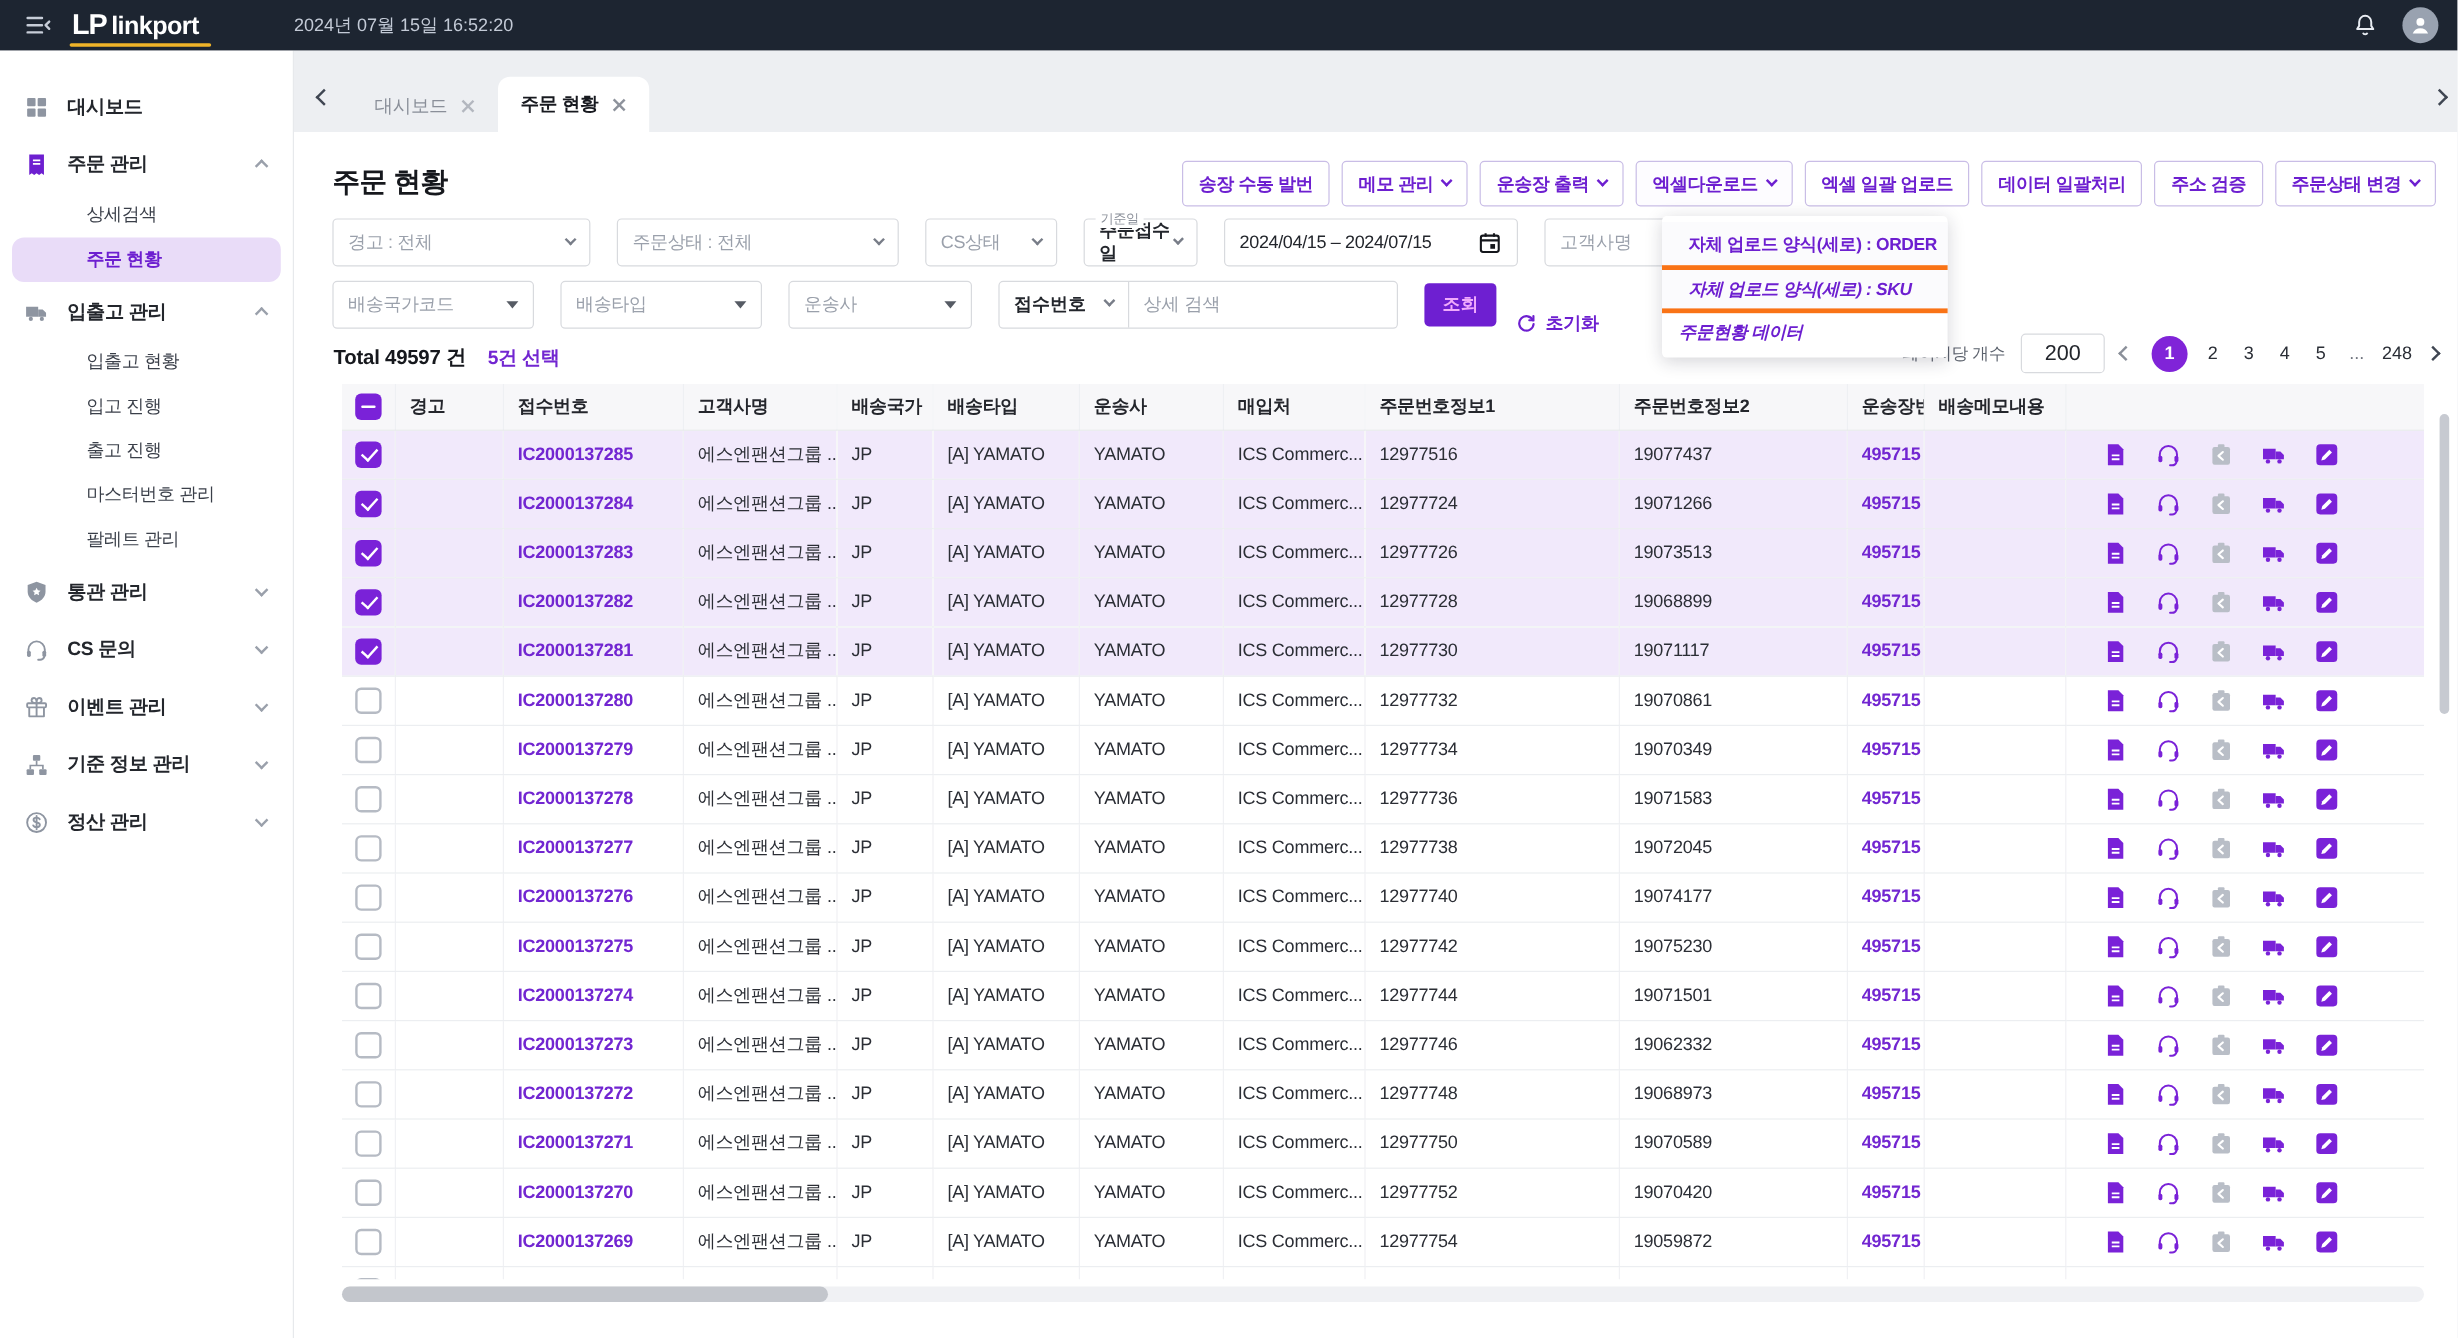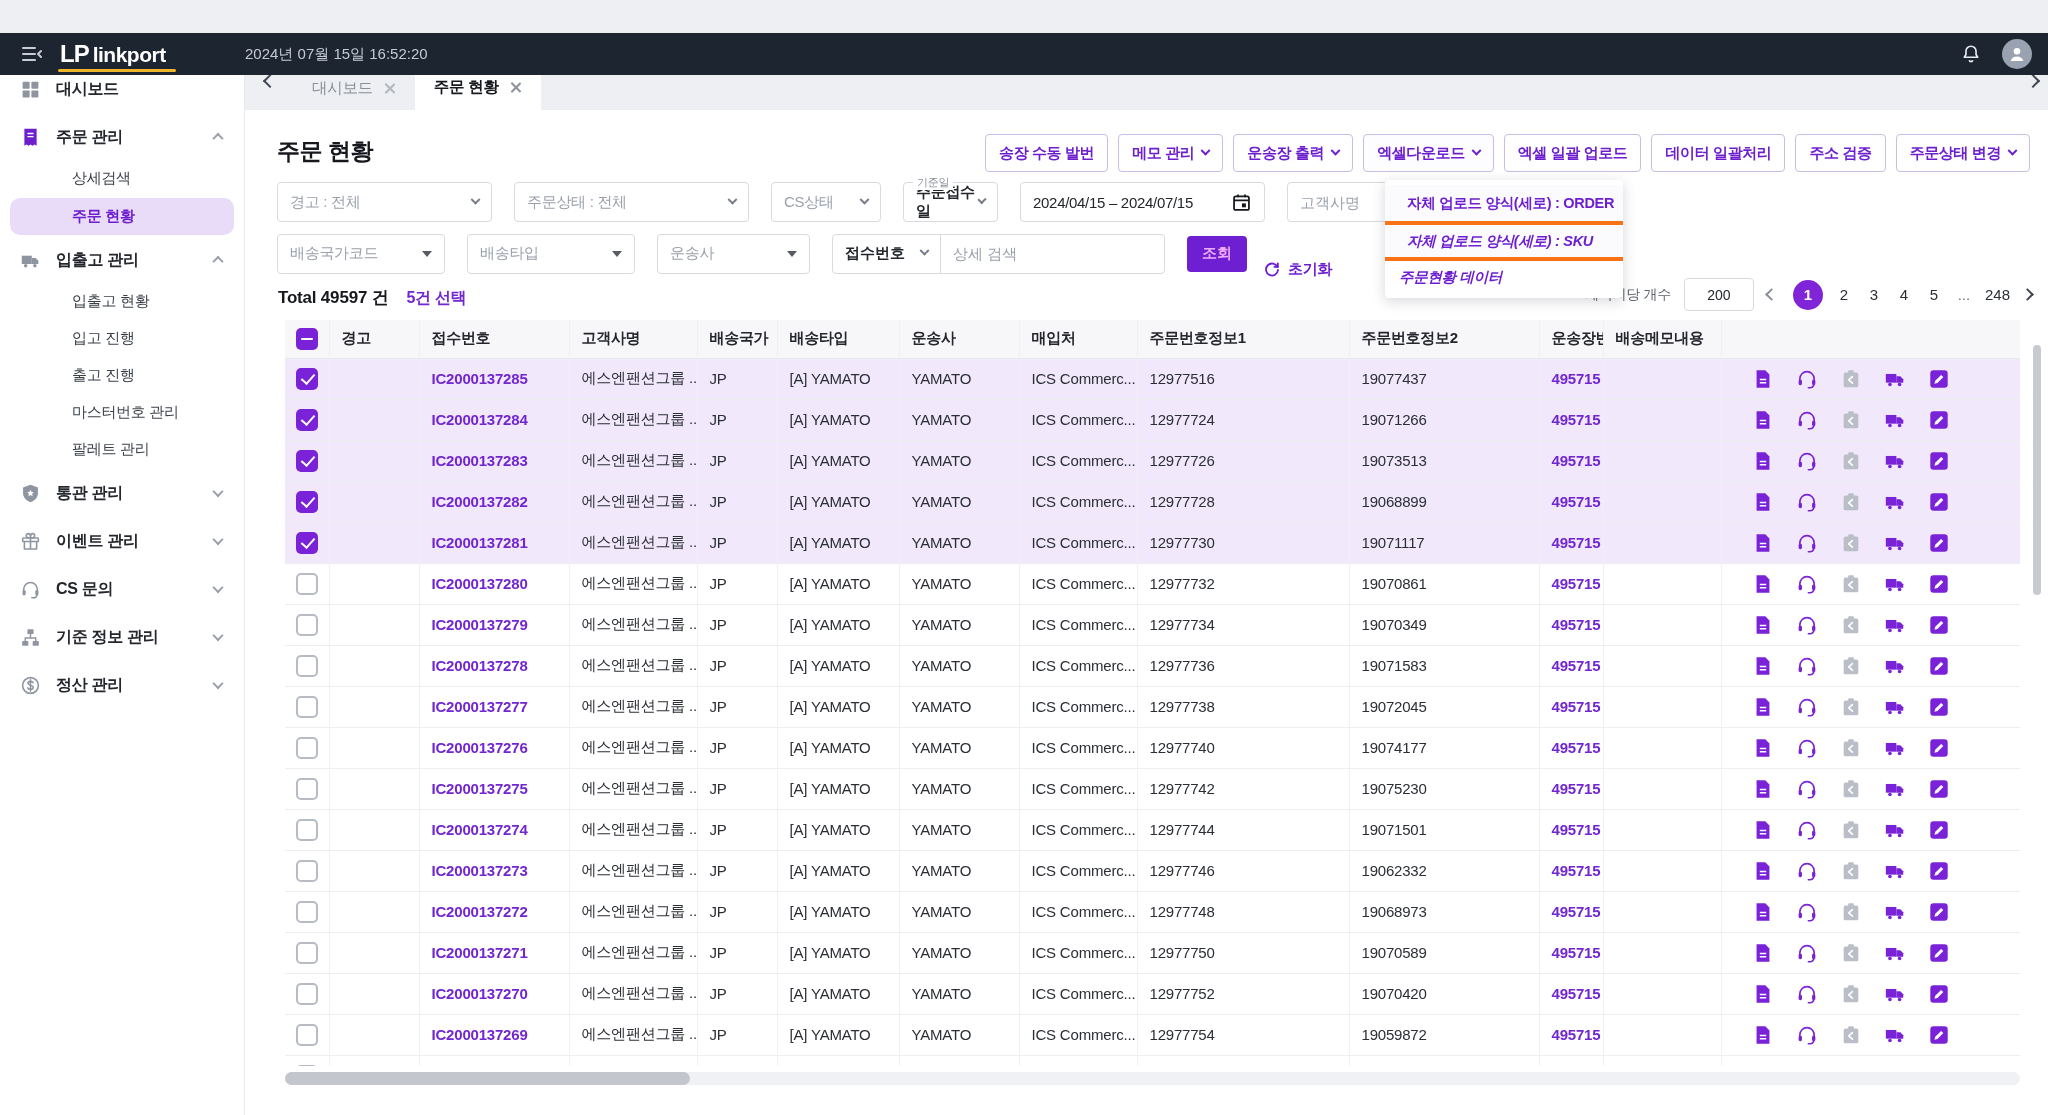--- a/index.html
+++ b/index.html
@@ -1,21 +1,21 @@
 <!DOCTYPE html>
 <html><head>
 <meta charset="utf-8">
 <style>
   * { margin:0; padding:0; box-sizing:border-box; }
   html,body { width:2048px; height:1115px; overflow:hidden; }
   body { font-family:"Liberation Sans","DejaVu Sans",sans-serif; background:#edeff2; position:relative; color:#23262c; }
   .icn, .icn svg { display:block; width:100%; height:100%; }
 
   
-  .topbar { position:absolute; left:0; top:0; width:2048px; height:42px; background:#1d2531; display:flex; align-items:center; z-index:60;margin-top:33px; }
+  .topbar { position:absolute; left:0; top:0; width:2048px; height:42px; background:#1d2531; display:flex; align-items:center; z-index:60; }
   .hamburger { width:24px; height:24px; margin-left:20px; color:#c7cdd8; cursor:pointer; }
   .logo { position:absolute; left:60px; top:7px; display:flex; align-items:baseline; gap:4px; cursor:pointer; }
   .logo-lp { font-size:24px; font-weight:bold; color:#fff; letter-spacing:-1px; }
   .logo-name { font-size:21px; font-weight:bold; color:#fff; letter-spacing:-0.5px; }
   .logo-underline { position:absolute; left:-2px; bottom:-4px; width:118px; height:3px; background:#f0b429; border-radius:2px; }
   .topbar-date { position:absolute; left:245px; font-size:15px; color:#c3cad6; }
   .topbar-right { position:absolute; right:16px; display:flex; align-items:center; gap:20px; }
   .bell { width:22px; height:22px; color:#e8ecf2; cursor:pointer; }
   .avatar { width:30px; height:30px; border-radius:50%; background:#99a2b0; color:#fff; padding:4px; cursor:pointer; }
 
@@ -76,21 +76,21 @@
   .search-btn { width:60px; height:36px; background:#6e1fd1; color:#f0abfc; border:0; border-radius:4px; font-size:15px; font-weight:700; font-family:inherit; cursor:pointer; margin-left:0; }
   .reset-btn { display:flex; align-items:center; gap:7px; color:#6d1fd0; font-weight:700; font-size:15px; background:none; border:0; cursor:pointer; font-family:inherit; letter-spacing:-0.3px;margin-top:32px; }
   .reset-btn .icn { width:18px; height:18px; }
 
   .summary { position:absolute; left:33px; top:176px; display:flex; gap:18px; align-items:baseline; }
   .total-label { font-size:17px; font-weight:700; color:#16181d; letter-spacing:-0.2px; }
   .selected-label { font-size:16px; font-weight:700; color:#7226d1; cursor:pointer; letter-spacing:-0.3px; }
 
   .pagebar { position:absolute; right:16px; top:168px; display:flex; align-items:center; gap:13px; }
   .pp-label { font-size:14px; color:#5c626d; letter-spacing:-0.3px; }
-  .pp-input { width:70px; height:33px; border:1px solid #d8dade; border-radius:4px; text-align:center; font-size:14px; color:#23262c; font-family:inherit; outline:none; }
+  .pp-input { width:70px; height:33px; border:1px solid #d8dade; border-radius:4px; text-align:center; font-size:18px; color:#23262c; font-family:inherit; outline:none; }
   .pages { display:flex; align-items:center; gap:12px; margin-left:4px; }
   .page-num { min-width:18px; text-align:center; font-size:15px; color:#2a2e36; cursor:pointer; }
   .page-num.active { width:30px; height:30px; border-radius:50%; background:#8024d8; color:#fff; font-weight:700; display:flex; align-items:center; justify-content:center; }
   .page-num.dots { color:#70757f; cursor:default; }
   .pg-chev { width:9px; height:9px; cursor:pointer; }
   .pg-chev.left { border-left:2px solid #8a8f99; border-bottom:2px solid #8a8f99; transform:rotate(45deg); }
   .pg-chev.right { border-right:2px solid #3f4652; border-top:2px solid #3f4652; transform:rotate(45deg); }
 
   
   .twrap { position:absolute; left:40px; right:28px; top:210px; height:746px; overflow:hidden; }
@@ -209,40 +209,40 @@
           <svg viewBox="0 0 24 24" fill="currentColor">
             <path d="M12 2l8.5 3.2v6.1c0 5.2-3.6 8.6-8.5 10.7-4.9-2.1-8.5-5.5-8.5-10.7V5.2z"></path>
             <path d="M12 7.8l1.2 2.4 2.6.4-1.9 1.8.5 2.6L12 13.8 9.6 15l.5-2.6-1.9-1.8 2.6-.4z" fill="#fff"></path>
           </svg>
         </span>
     <span class="lbl">통관 관리</span>
     <span class="chev down"></span>
   </div>
       <div class="side-top">
     <span class="s-icon icn">
+          <svg viewBox="0 0 24 24" fill="none" stroke="currentColor" stroke-width="1.8" stroke-linecap="round">
+            <path d="M4.2 14v-2.2a7.8 7.8 0 0 1 15.6 0V14"></path>
+            <rect x="2.9" y="12.8" width="3.6" height="6" rx="1.6" fill="currentColor" stroke="none"></rect>
+            <rect x="17.5" y="12.8" width="3.6" height="6" rx="1.6" fill="currentColor" stroke="none"></rect>
+            <path d="M19.3 18.8a4.2 4.2 0 0 1-4 2.7h-1.8"></path>
+          </svg>
+        </span>
+    <span class="lbl">CS 문의</span>
+    <span class="chev down"></span>
+  </div>
+      <div class="side-top">
+    <span class="s-icon icn">
           <svg viewBox="0 0 24 24" fill="none" stroke="currentColor" stroke-width="1.8" stroke-linejoin="round">
             <rect x="3" y="8" width="18" height="4" rx="1"></rect>
             <path d="M5 12v8.5h14V12"></path>
             <path d="M12 8v12.5"></path>
             <path d="M12 8C9 8 7.2 6.8 7.2 5.4 7.2 4 8.4 3 9.6 3c1.7 0 2.4 2.2 2.4 5zm0 0c3 0 4.8-1.2 4.8-2.6C16.8 4 15.6 3 14.4 3 12.7 3 12 5.2 12 8z"></path>
           </svg>
         </span>
     <span class="lbl">이벤트 관리</span>
-    <span class="chev down"></span>
-  </div>
-      <div class="side-top">
-    <span class="s-icon icn">
-          <svg viewBox="0 0 24 24" fill="none" stroke="currentColor" stroke-width="1.8" stroke-linecap="round">
-            <path d="M4.2 14v-2.2a7.8 7.8 0 0 1 15.6 0V14"></path>
-            <rect x="2.9" y="12.8" width="3.6" height="6" rx="1.6" fill="currentColor" stroke="none"></rect>
-            <rect x="17.5" y="12.8" width="3.6" height="6" rx="1.6" fill="currentColor" stroke="none"></rect>
-            <path d="M19.3 18.8a4.2 4.2 0 0 1-4 2.7h-1.8"></path>
-          </svg>
-        </span>
-    <span class="lbl">CS 문의</span>
     <span class="chev down"></span>
   </div>
       <div class="side-top">
     <span class="s-icon icn">
           <svg viewBox="0 0 24 24" fill="currentColor">
             <rect x="8.5" y="2.5" width="7" height="5.5" rx="1"></rect>
             <rect x="2.5" y="16" width="7" height="5.5" rx="1"></rect>
             <rect x="14.5" y="16" width="7" height="5.5" rx="1"></rect>
             <path d="M12 8v4.5M6 16v-3.5h12V16" stroke="currentColor" stroke-width="1.6" fill="none"></path>
           </svg>

